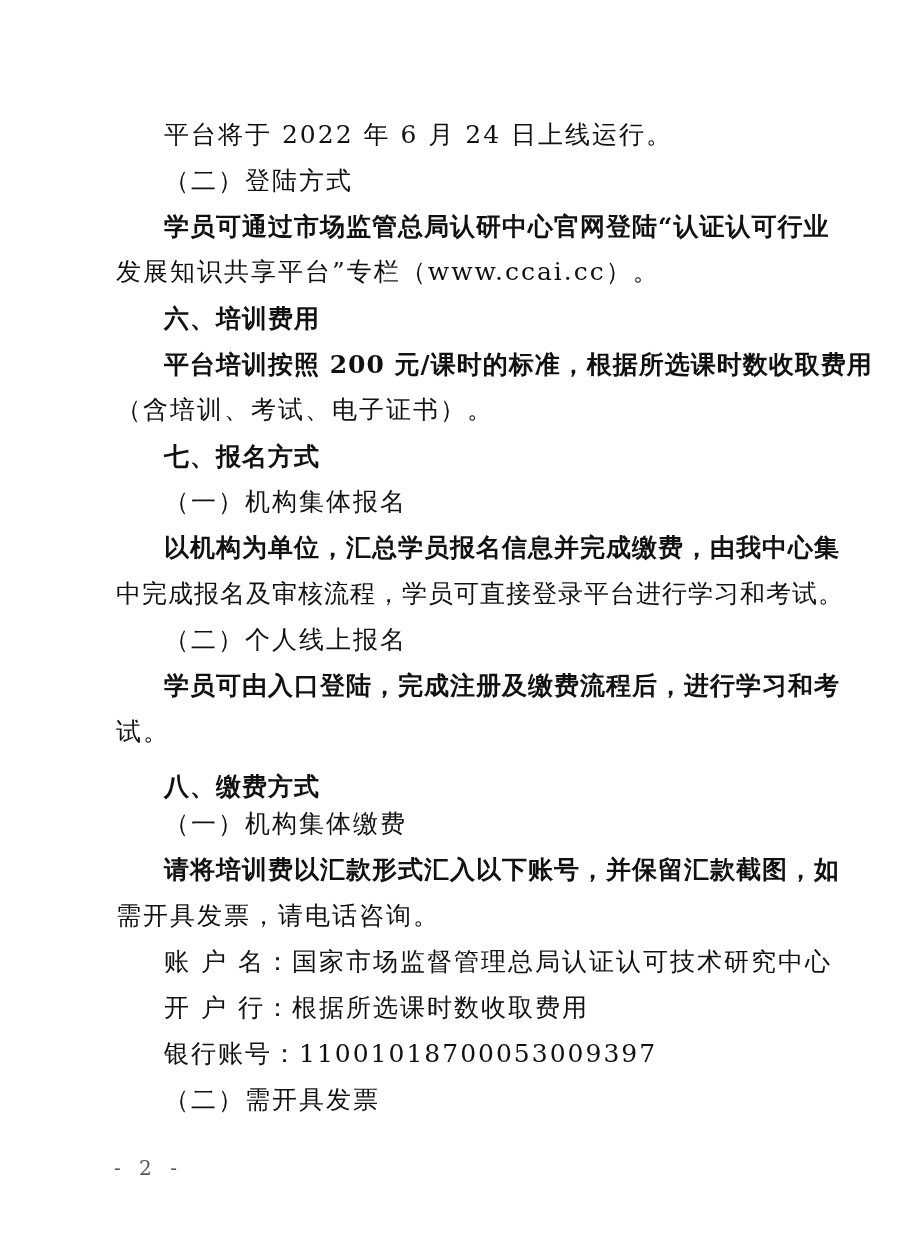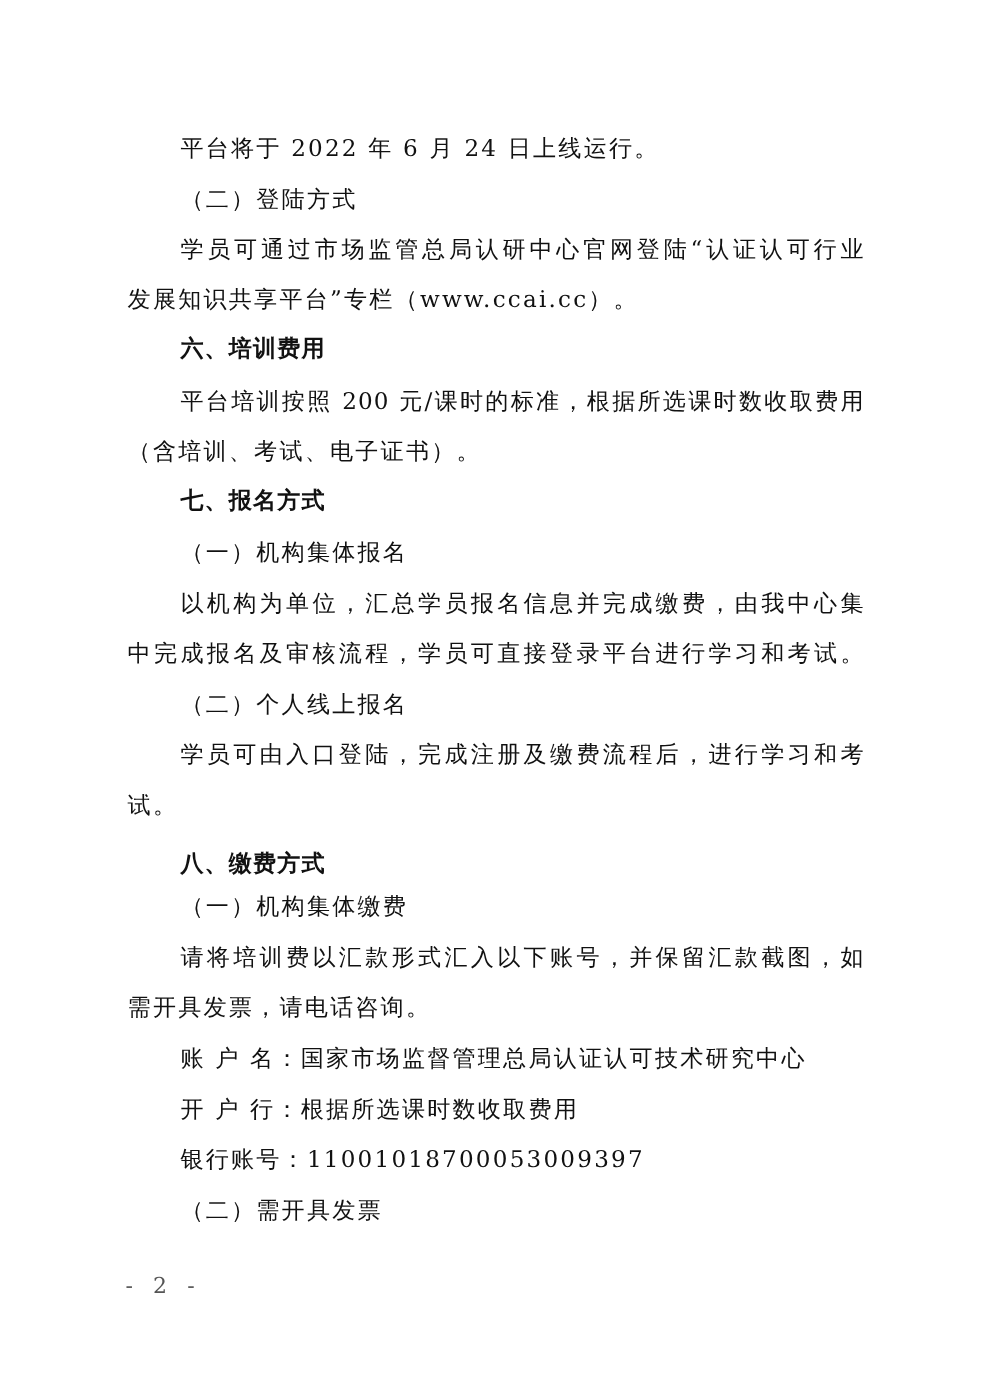--- a/index.html
+++ b/index.html
@@ -2,27 +2,27 @@
 <html><head>
 <meta charset="utf-8">
 <style>
   html, body { margin: 0; padding: 0; }
   body {
     width: 900px; height: 1260px; background: #ffffff; position: relative; overflow: hidden;
     font-family: "DejaVu Serif", "Liberation Serif", serif; color: #111;
   }
   .page { position: absolute; left: 116px; top: 116px; width: 670px; }
   .line {
-    position: absolute; left: 0; white-space: nowrap; font-size: 21px; line-height: 30px;
+    position: absolute; left: 0; white-space: nowrap; font-size: 25px; line-height: 30px;
     letter-spacing: 2px;
   }
   .indent { left: 48px; }
   .heading { font-family: Liberation Sans, sans-serif; font-weight: bold; letter-spacing: 1px; }
   .justify { width: 670px; text-align: justify; text-align-last: justify; letter-spacing: 1px; }
-  .justify.indent { width: 622px; }
+  .justify.indent { width: 622px; font-weight: bold; }
   .page-num {
     position: absolute; left: 114px; top: 1156px; font-size: 20px; color: #555;
     font-family: "DejaVu Serif", serif; letter-spacing: 6px;
   }
 </style>
 </head>
 <body>
 
 <div class="page">
   <div class="line indent" style="top:4px">平台将于 2022 年 6 月 24 日上线运行。</div>

